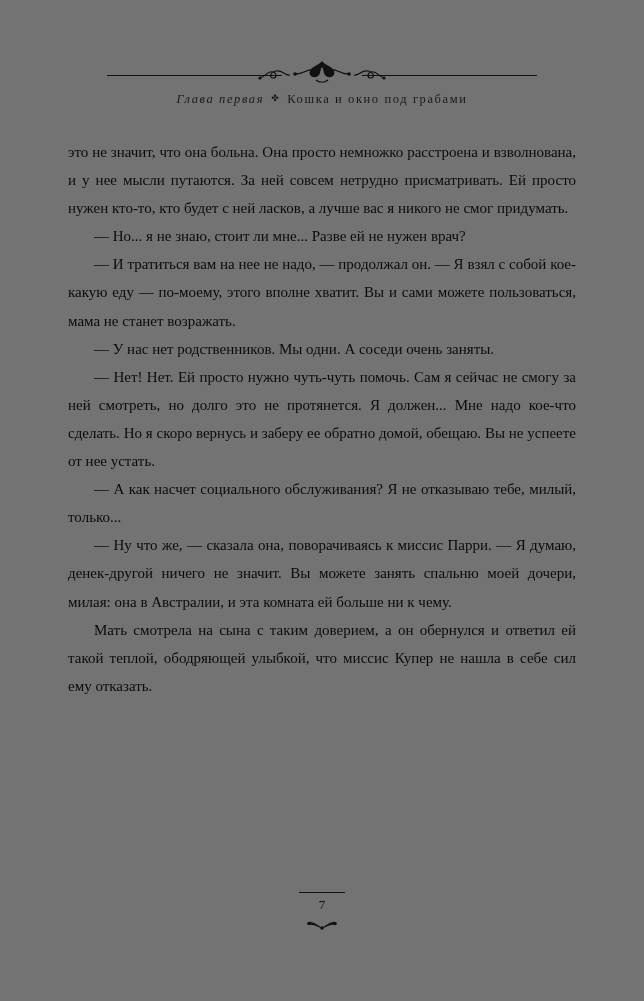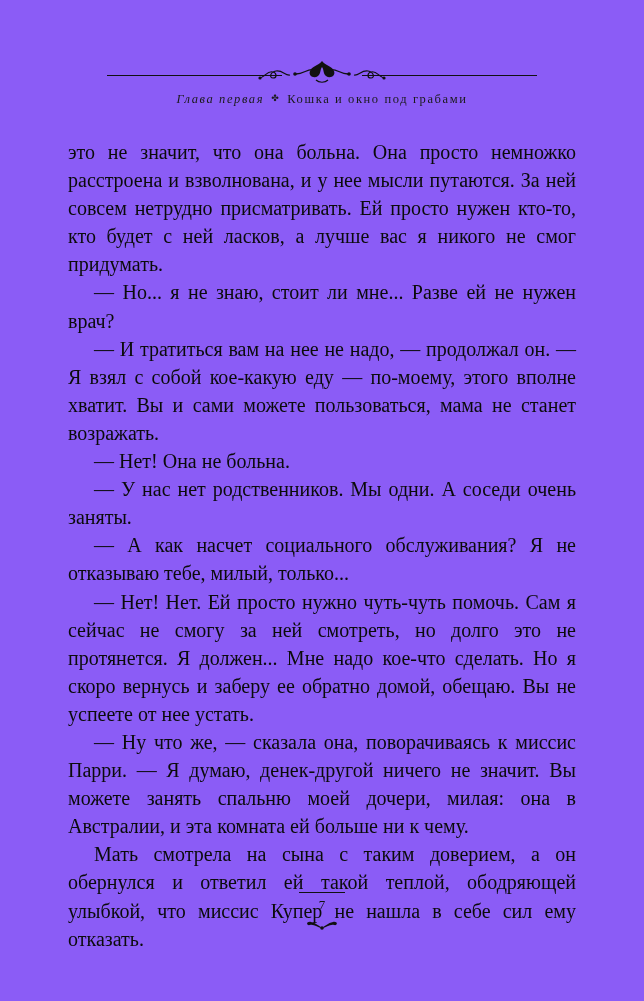--- a/index.html
+++ b/index.html
@@ -12,21 +12,21 @@
     height: 1001px;
     font-family: "Liberation Serif", serif;
     color: #000000;
     overflow: hidden;
   }
   .page {
     position: relative;
     width: 644px;
     height: 1001px;
     box-sizing: border-box;
-    background: #8b5cf6;
+    background: #737373;
   }
 
   
   .header {
     position: absolute;
     top: 62px;
     left: 0;
     width: 644px;
     text-align: center;
   }
@@ -79,21 +79,21 @@
 
   
   .content {
     position: absolute;
     top: 138px;
     left: 68px;
     width: 508px;
   }
   p.para {
     margin: 0;
-    font-size: 20px;
+    font-size: 15px;
     line-height: 28.1px;
     text-align: justify;
     text-justify: inter-word;
     text-indent: 26px;
     hyphens: manual;
     color: #0b0b0b;
   }
   p.para.noindent { text-indent: 0; }
 
   
@@ -161,24 +161,23 @@
 
     <div class="header-title">
       <span class="chap">Глава первая</span><span class="dot">✤</span><span>Кошка и окно под грабами</span>
     </div>
   </div>
 
   <div class="content">
     <p class="para noindent">это не значит, что она больна. Она просто немножко расстроена и взволнована, и у нее мысли путаются. За ней совсем нетрудно присматривать. Ей просто нужен кто-то, кто будет с ней ласков, а лучше вас я никого не смог придумать.</p>
     <p class="para">— Но... я не знаю, стоит ли мне... Разве ей не нужен врач?</p>
     <p class="para">— И тратиться вам на нее не надо, — продолжал он. — Я взял с собой кое-какую еду — по-моему, этого вполне хватит. Вы и сами можете пользоваться, мама не станет возражать.</p>
-    <p class="para">— Нет! Она не больна.</p>
     <p class="para">— У нас нет родственников. Мы одни. А соседи очень заняты.</p>
+    <p class="para">— Нет! Нет. Ей просто нужно чуть-чуть помочь. Сам я сейчас не смогу за ней смотреть, но долго это не протянется. Я должен... Мне надо кое-что сделать. Но я скоро вернусь и заберу ее обратно домой, обещаю. Вы не успеете от нее устать.</p>
     <p class="para">— А как насчет социального обслуживания? Я не отказываю тебе, милый, только...</p>
-    <p class="para">— Нет! Нет. Ей просто нужно чуть-чуть помочь. Сам я сейчас не смогу за ней смотреть, но долго это не протянется. Я должен... Мне надо кое-что сделать. Но я скоро вернусь и заберу ее обратно домой, обещаю. Вы не успеете от нее устать.</p>
     <p class="para">— Ну что же, — сказала она, поворачиваясь к миссис Парри. — Я думаю, денек-другой ничего не значит. Вы можете занять спальню моей дочери, милая: она в Австралии, и эта комната ей больше ни к чему.</p>
     <p class="para">Мать смотрела на сына с таким доверием, а он обернулся и ответил ей такой теплой, ободряющей улыбкой, что миссис Купер не нашла в себе сил ему отказать.</p>
   </div>
 
   <div class="footer">
     <div class="rule"></div>
     <div class="folio">7</div>
     <div class="footer-orn">
       <svg width="44" height="16" viewBox="0 0 44 16">
         <path d="M22 13 C 18 13, 14 9, 10 10 C 6 11, 6 6, 11 7 C 16 8, 19 11, 22 13 Z" fill="#111"></path>

